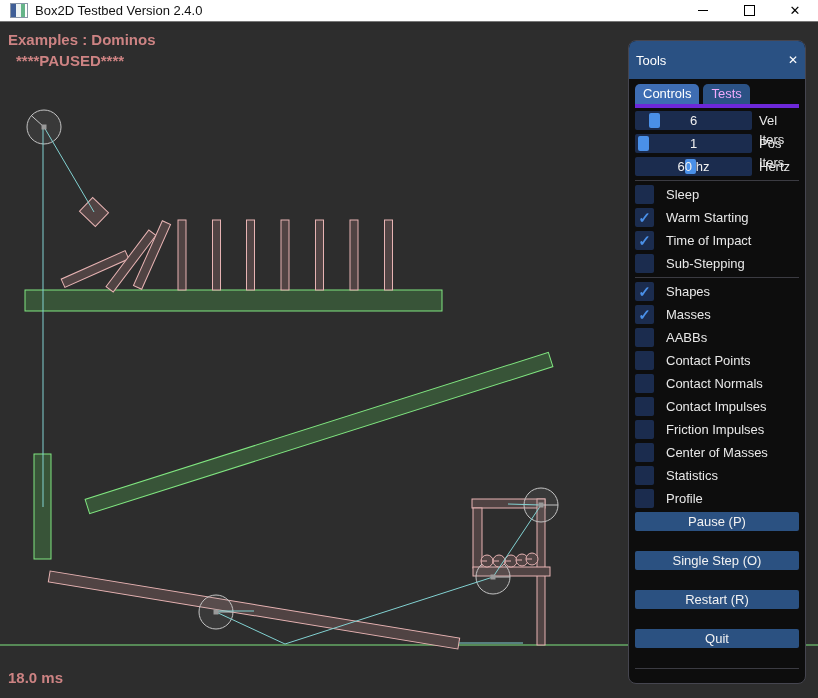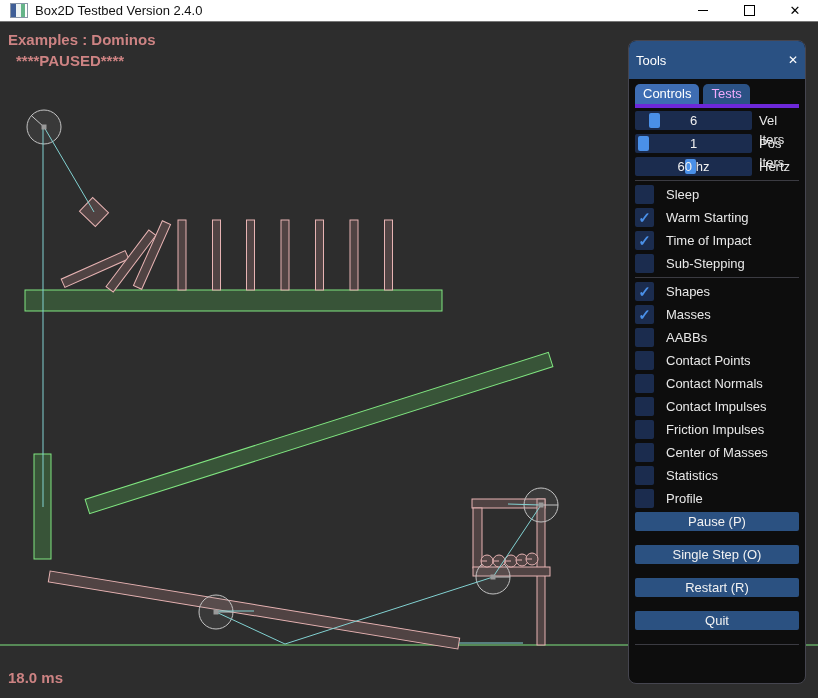--- a/index.html
+++ b/index.html
@@ -45,21 +45,21 @@
   .sgrab{position:absolute;top:2px;width:11px;height:15px;background:var(--grab,#4a90e8);border-radius:2px;}
   .sval{position:relative;width:100%;text-align:center;line-height:19px;font-size:13px;color:#f0f0f0;}
   .slabel{line-height:19px;font-size:13px;}
 
   .crow{display:flex;gap:12px;height:19px;margin-bottom:4px;align-items:center;}
   .cbox{width:19px;height:19px;background:var(--frame,#1b2c4e);border-radius:2px;flex:none;
     color:var(--check,#4a90e8);font-size:15px;font-weight:bold;text-align:center;line-height:19px;}
   .clabel{font-size:13px;}
 
   .pbtn{height:19px;line-height:19px;background:var(--btn,#2b5181);border-radius:2px;
-    text-align:center;font-size:13px;color:#f2f2f2;margin-bottom:14px;}
+    text-align:center;font-size:13px;color:#f2f2f2;margin-bottom:20px;}
   .sep{height:1px;background:#3b3b42;margin:4px 0;}
 </style>
 </head>
 <body>
 
 <div id="window">
 
   <svg id="scene" width="818" height="698" viewBox="0 0 818 698">
       <line x1="0" y1="645" x2="818" y2="645" stroke="#80e680" stroke-width="1"></line>
       <rect x="25" y="290" width="417" height="21" stroke="#80e680" fill="#385438" stroke-width="1" transform="rotate(0 233.5 300.5)"></rect>

